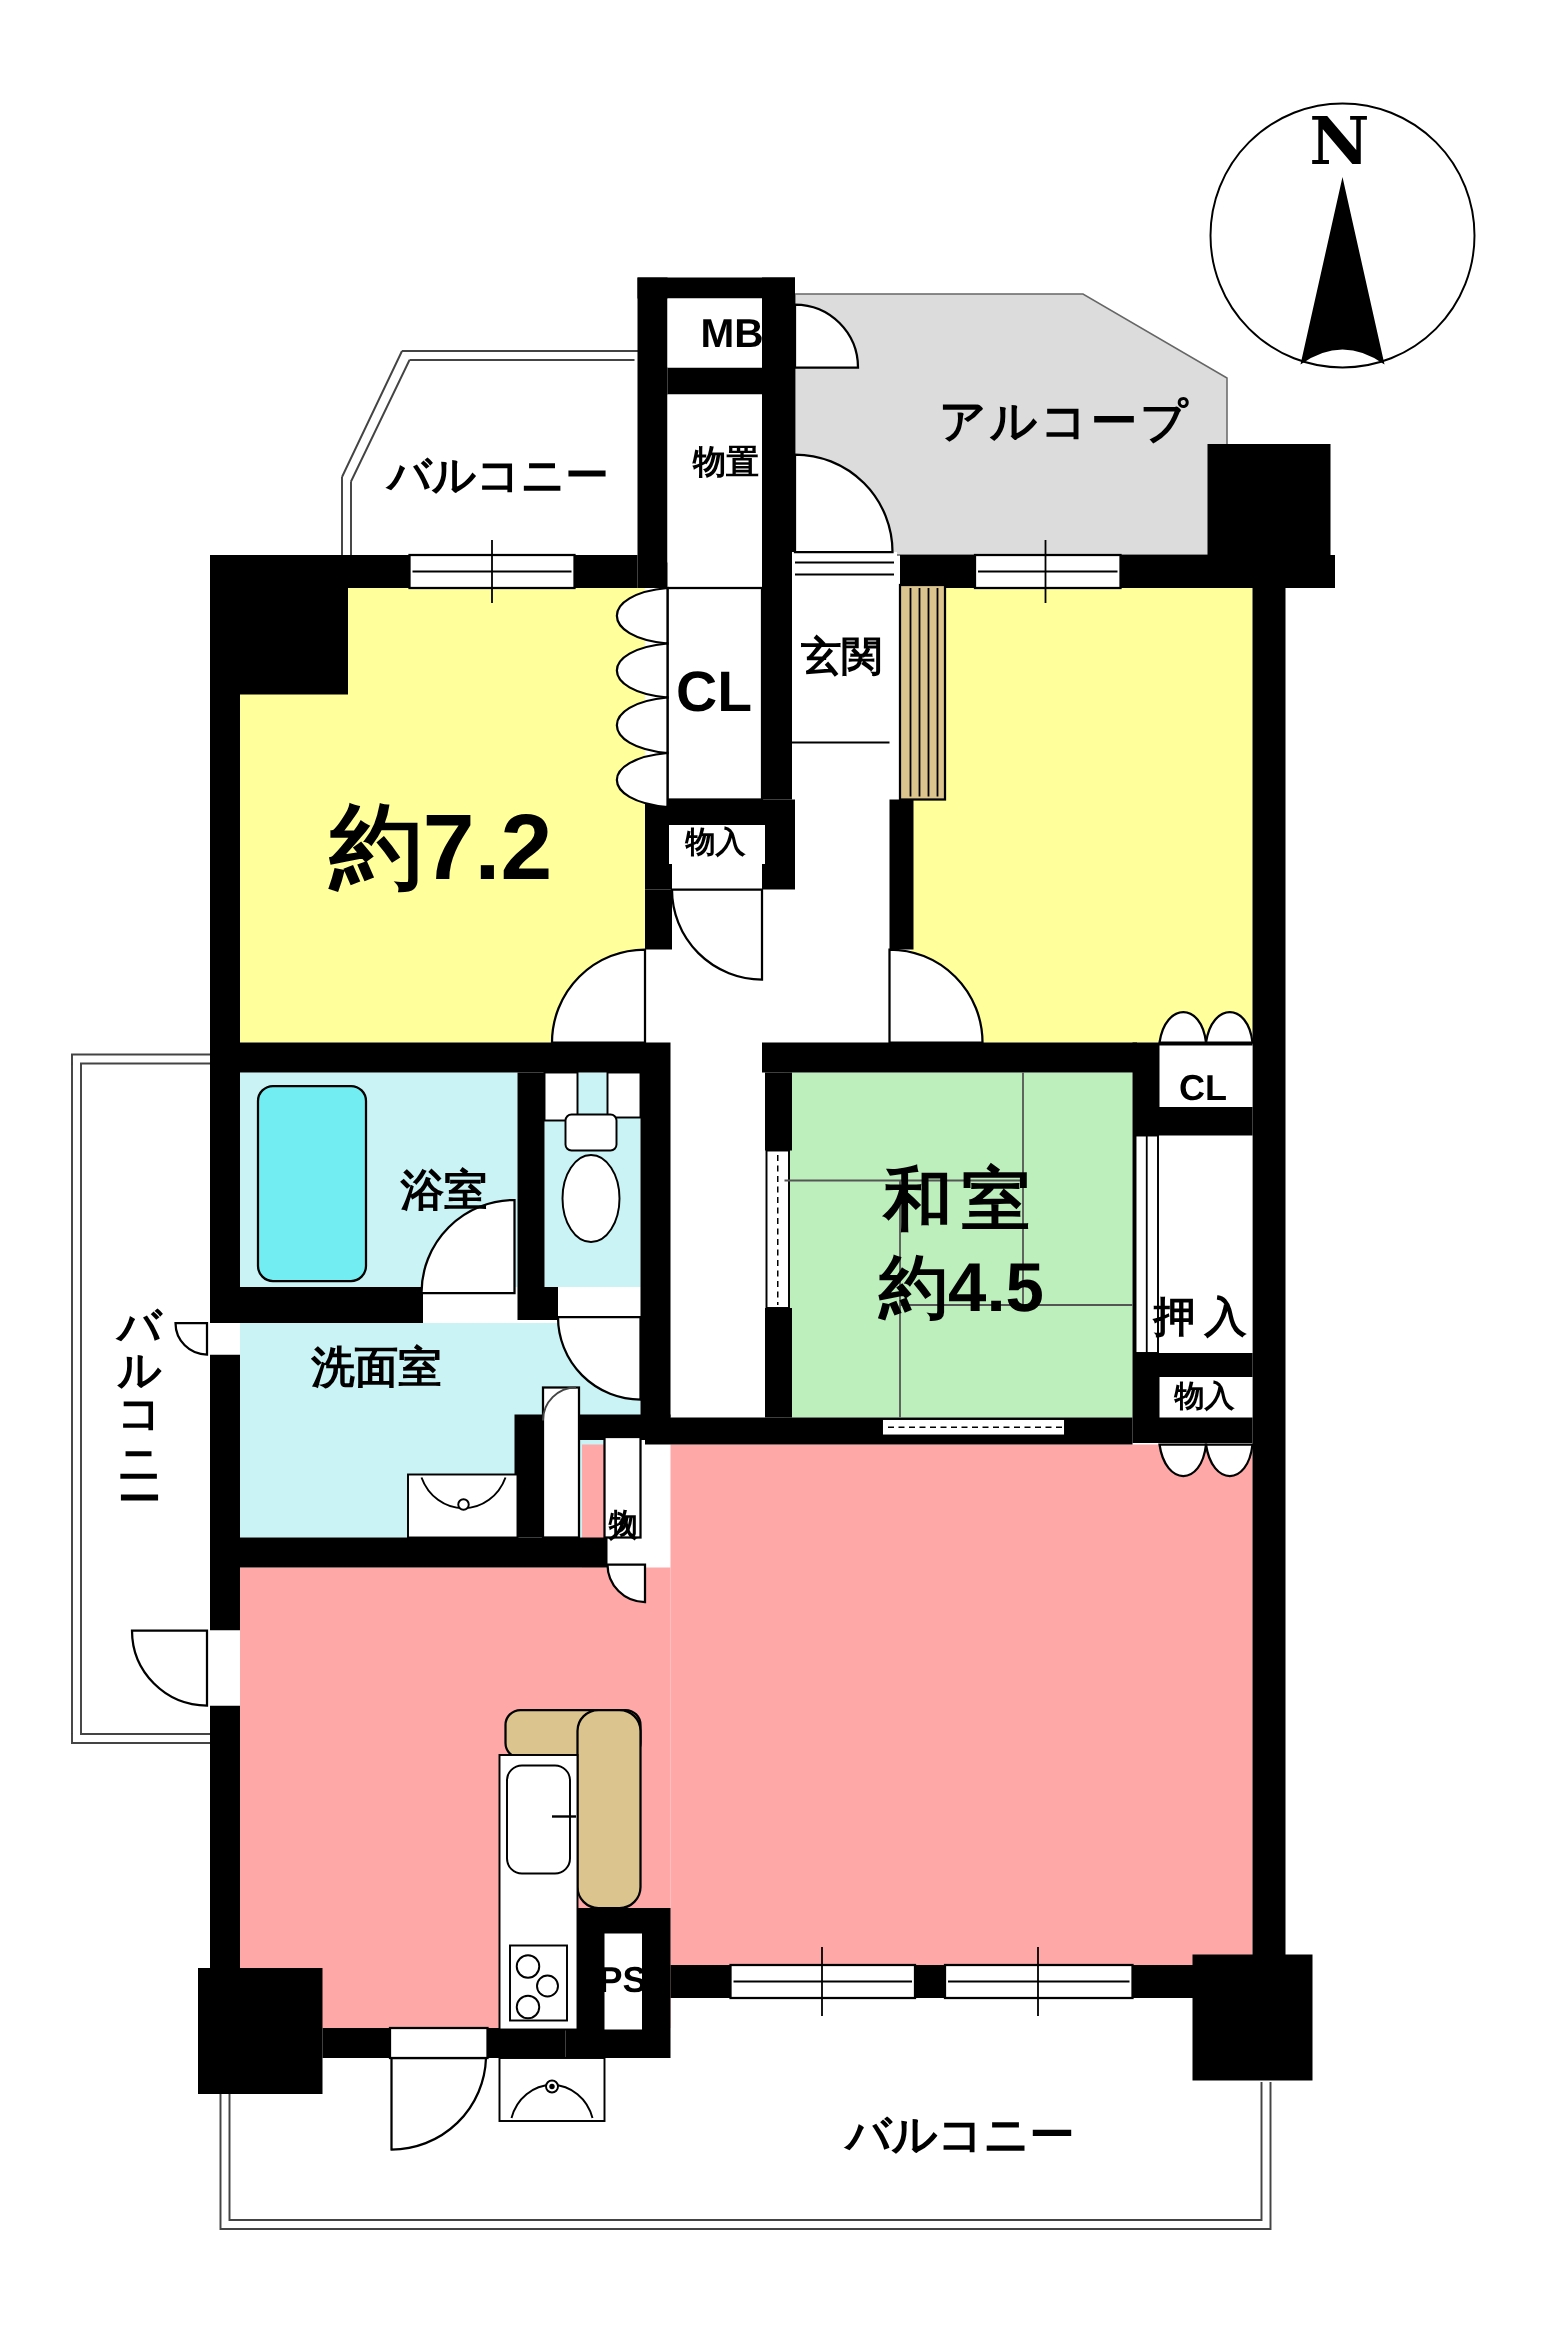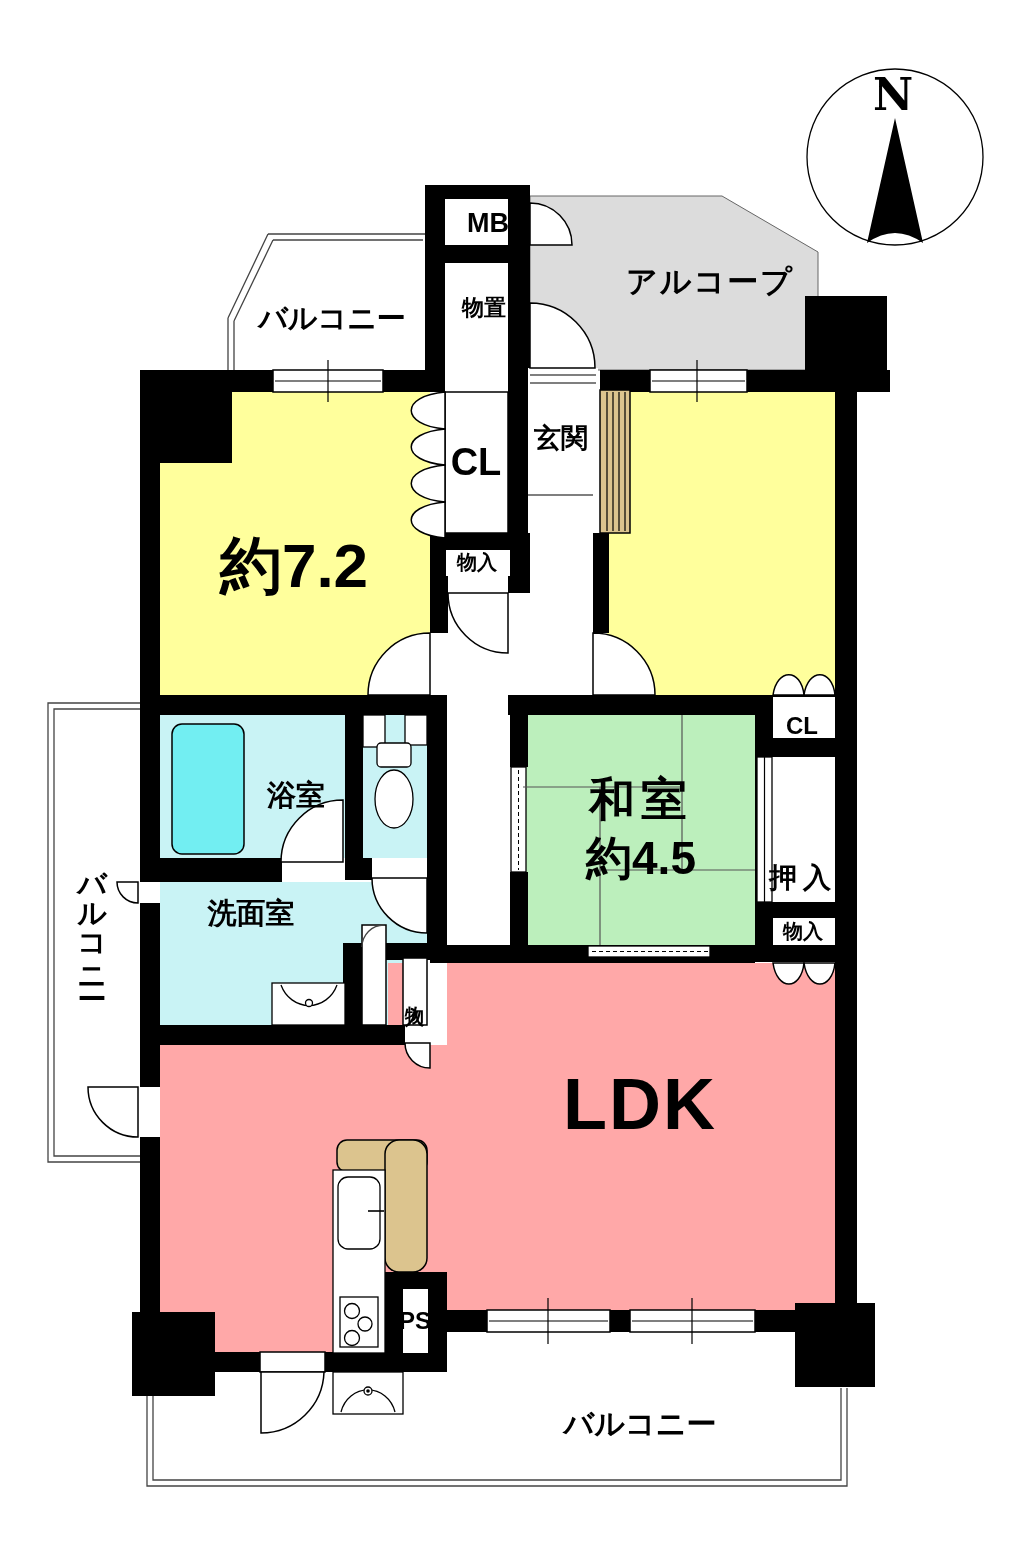--- a/index.html
+++ b/index.html
@@ -225,16 +225,15 @@
   <div class="lb" style="left:477px;top:562px;font-size:20px;">物入</div>
   <div class="lb" style="left:296px;top:795px;font-size:29px;">浴室</div>
   <div class="lb" style="left:641px;top:799px;font-size:46px;letter-spacing:6px;">和室</div>
   <div class="lb" style="left:641px;top:858px;font-size:46px;">約4.5</div>
   <div class="lb" style="left:802px;top:726px;font-size:24px;">CL</div>
   <div class="lb" style="left:803px;top:830px;font-size:28px;letter-spacing:6px;margin-top:48px;">押入</div>
   <div class="lb v" style="left:92px;top:917px;font-size:29px;">バルコニー</div>
   <div class="lb" style="left:251px;top:913px;font-size:29px;text-align:center;">洗面室</div>
   <div class="lb" style="left:803px;top:931px;font-size:20px;">物入</div>
   <div class="lb v" style="left:415px;top:991px;font-size:19px;">物入</div>
-  <div class="lb" style="left:640px;top:1104px;font-size:72px;letter-spacing:2px;">LDK</div>
   <div class="lb" style="left:415px;top:1321px;font-size:24px;">PS</div>
   <div class="lb" style="left:640px;top:1424px;font-size:30px;">バルコニー</div>
 </div>
 
 </body></html>

